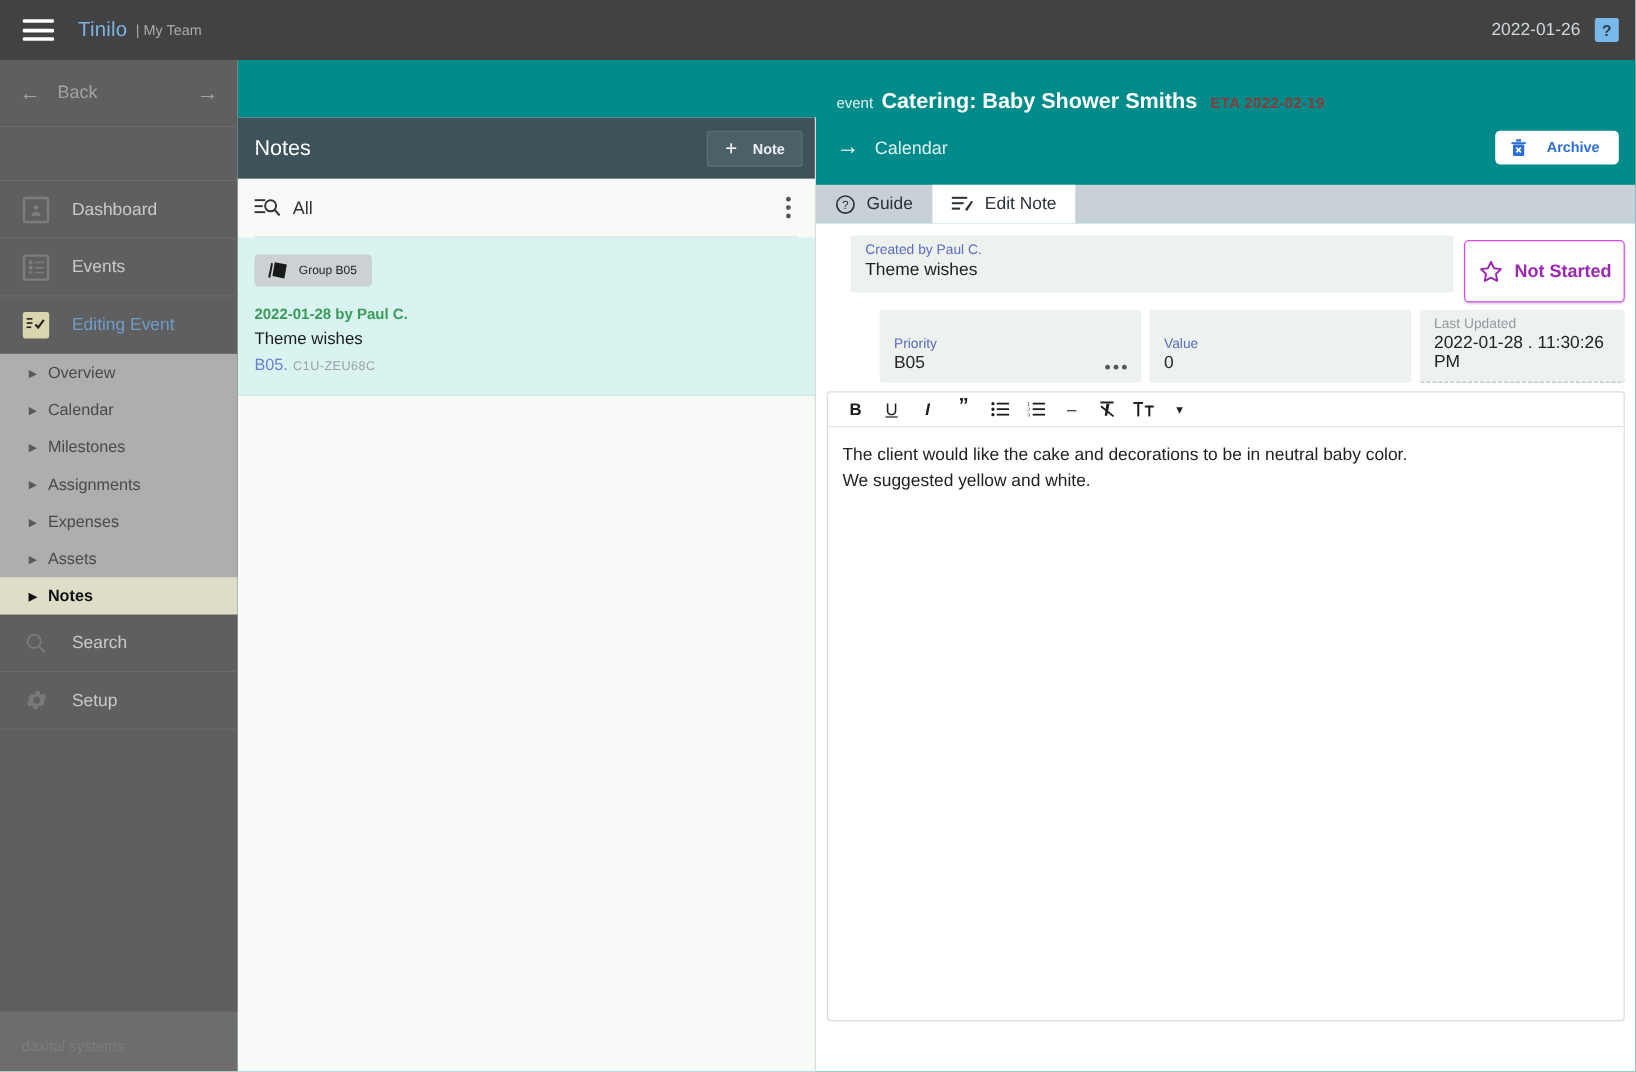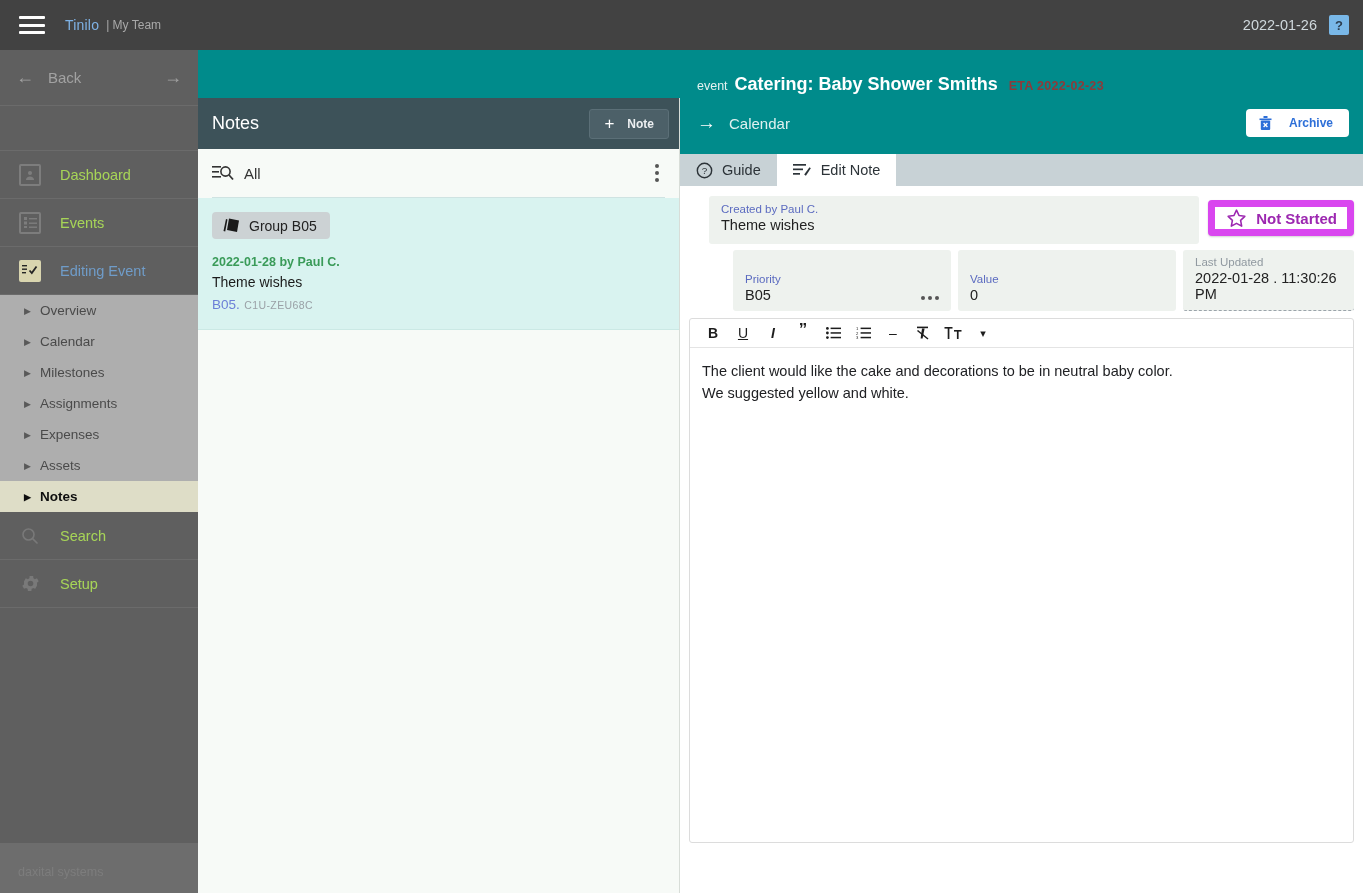--- a/index.html
+++ b/index.html
@@ -13,21 +13,21 @@
 
   
   .topbar {
     position: absolute; left: 0; top: 0; width: 1363px; height: 50px;
     background: #424242; display: flex; align-items: center;
     z-index: 40;
   }
   .hamburger { width: 26px; height: 18px; margin-left: 19px; margin-right: 20px;
     display: flex; flex-direction: column; justify-content: space-between; cursor: pointer; }
   .hamburger span { display: block; height: 3px; background: #ffffff; border-radius: 1px; }
-  .brand { font-size: 14px; color: #7fb2e5; letter-spacing: .2px; }
+  .brand { font-size: 17px; color: #7fb2e5; letter-spacing: .2px; }
   .brand-sep { font-size: 12px; color: #a9a9a9; margin-left: 7px; }
   .topbar-right { margin-left: auto; display: flex; align-items: center; margin-right: 14px; }
   .top-date { font-size: 14.5px; color: #cfd8dc; margin-right: 12px; }
   .help-badge {
     width: 20px; height: 20px; background: #79b8e8; color: #2c3e50;
     font-size: 13px; font-weight: bold; display: flex; align-items: center;
     justify-content: center; border-radius: 2px; cursor: pointer;
   }
 
   
@@ -41,21 +41,21 @@
   }
   .sb-back .arrow-l { margin-right: 14px; font-size: 18px; }
   .sb-back .arrow-r { margin-left: auto; font-size: 18px; }
   .sb-gap { height: 45px; border-bottom: 1px solid #7a7a7a; }
   .sb-main {
     height: 48px; display: flex; align-items: center; padding: 0 0 0 18px;
     border-bottom: 1px solid #7a7a7a; cursor: pointer;
   }
   .sb-main .sb-icon { width: 24px; height: 24px; margin-right: 18px; flex: none;
     display: flex; align-items: center; justify-content: center; }
-  .sb-main .sb-label { font-size: 14.5px; color: #bef264; }
+  .sb-main .sb-label { font-size: 14.5px; color: #e5e5e5; }
   .sb-main.active-main { }
   .sb-main.active-main .sb-label { color: #7fb2e5; }
   .icon-box {
     width: 22px; height: 22px; border: 2px solid #8f8f8f; border-radius: 2px;
     display: flex; align-items: center; justify-content: center;
   }
   .icon-box.filled { background: #f7f3c8; border-color: #f7f3c8; }
 
   .sb-sub-wrap { background: #c6c6c6; }
   .sb-sub {
@@ -111,21 +111,21 @@
   .filter-underline { height: 1px; background: #cfe3e2; margin: 0 14px; }
 
   .note-item {
     background: #d9f3f0; padding: 14px 14px 16px 14px; cursor: pointer;
     border-bottom: 1px solid #cbe9e5;
   }
   .group-chip {
     display: inline-flex; align-items: center; gap: 8px; background: #ccd2d4;
     border-radius: 4px; padding: 5px 13px 5px 10px; margin-bottom: 16px;
   }
-  .group-chip .chip-label { font-size: 14px; color: #222; }
+  .group-chip .chip-label { font-size: 10px; color: #222; }
   .note-meta { font-size: 12.5px; color: #3a9b59; font-weight: bold; margin-bottom: 5px; }
   .note-title { font-size: 14px; color: #1b1b1b; margin-bottom: 5px; }
   .note-code { font-size: 13.5px; color: #6b7fd7; }
   .note-uid { font-size: 10.5px; color: #9aa0a6; letter-spacing: .4px; }
 
   
   .right-panel {
     position: absolute; left: 680px; top: 50px; width: 683px; height: 843px;
     z-index: 10; display: flex; flex-direction: column; background: #008b8b;
   }
@@ -161,22 +161,22 @@
 
   .card-title-row { display: flex; align-items: flex-start; padding-left: 20px; }
   .card-title {
     flex: 1; background: #eef2ee; border-radius: 3px; padding: 7px 12px 9px 12px;
     min-height: 48px;
   }
   .field-label { font-size: 11.5px; color: #5b6bc0; margin-bottom: 2px; }
   .field-label.gray { color: #9099a0; }
   .field-value { font-size: 14.5px; color: #222; }
   .status-badge {
-    margin-left: 9px; background: #ffffff; border: 7px solid #d946ef;
-    border-radius: 4px; height: 36px; display: flex; align-items: center;
+    margin-left: 9px; background: #ffffff; border: 1px solid #d946ef;
+    border-radius: 4px; height: 52px; display: flex; align-items: center;
     gap: 9px; padding: 0 10px 0 11px; margin-top: 4px;
     box-shadow: 0 1px 2px rgba(0,0,0,.18); cursor: pointer; white-space: nowrap;
   }
   .status-badge .lbl { font-size: 15px; color: #9c27b0; font-weight: bold; }
 
   .meta-row { display: flex; gap: 7px; margin-top: 6px; padding-left: 44px; }
   .meta-cell {
     background: #eef2ee; border-radius: 3px; padding: 6px 12px 8px 12px;
     display: flex; align-items: flex-end;
   }
@@ -378,21 +378,21 @@
       </div>
     </div>
   </div>
 
   <div class="right-panel">
 
     <div class="ev-header">
       <div class="ev-title-row">
         <span class="ev-kicker">event</span>
         <span class="ev-title">Catering: Baby Shower Smiths</span>
-        <span class="ev-eta">ETA 2022-02-23</span>
+        <span class="ev-eta">ETA 2022-02-19</span>
       </div>
       <div class="ev-nav-row">
         <span class="ev-nav-arrow">→</span>
         <span class="ev-nav-label">Calendar</span>
         <div class="archive-btn">
           <span>
             <svg width="15" height="16" viewBox="0 0 15 16">
               <rect x="1.5" y="3.5" width="12" height="1.6" fill="#2d6fd8"></rect>
               <rect x="5.5" y="1" width="4" height="2" fill="#2d6fd8"></rect>
               <rect x="2.8" y="5.5" width="9.4" height="9.5" rx="1" fill="#2d6fd8"></rect>

